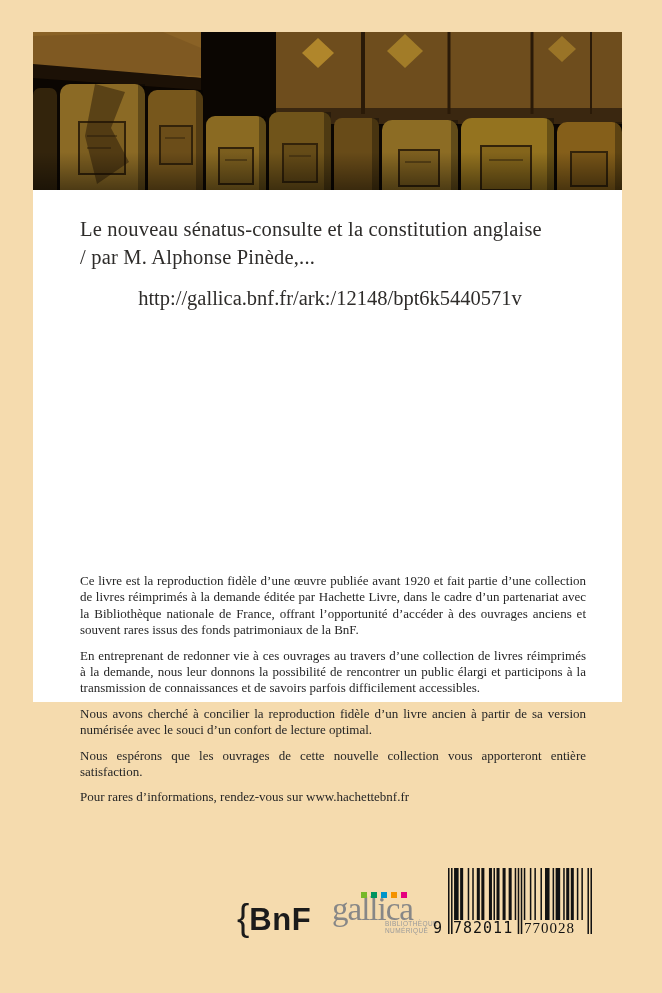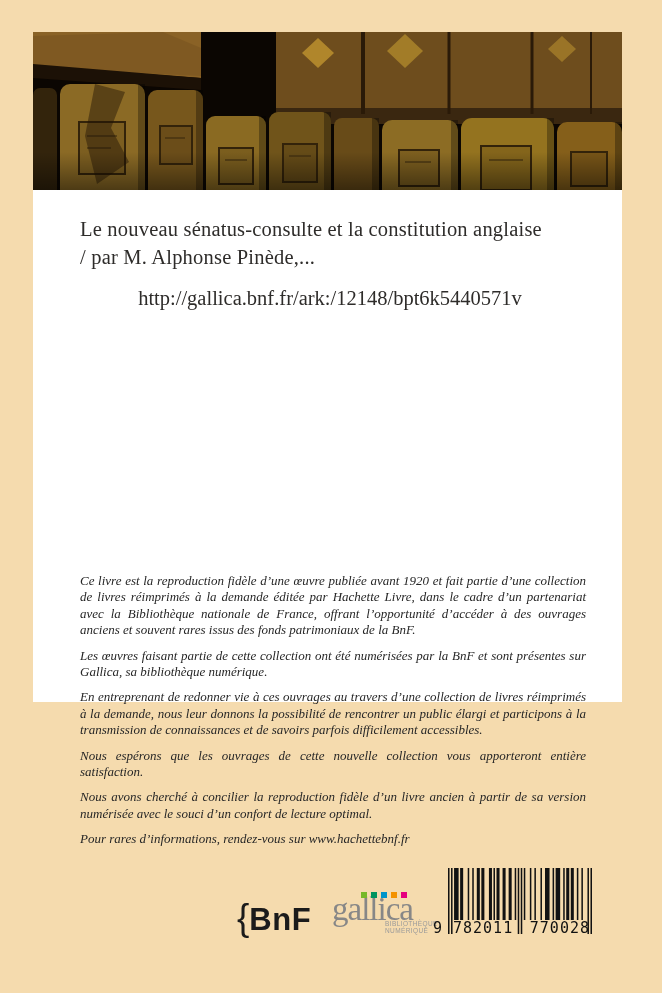--- a/index.html
+++ b/index.html
@@ -23,21 +23,20 @@
     font-size:20.5px;line-height:28px;color:#2e2c2a;
     letter-spacing:0.2px;
   }
   .permalink{
     position:absolute;left:47px;top:253px;width:500px;
     font-size:20.5px;line-height:26px;color:#2e2c2a;text-align:center;
   }
   .body-text{
     position:absolute;left:47px;top:541px;width:506px;
     color:#262626;
-    font-style:italic;
   }
   .body-text p{
     margin:0 0 9px 0;
     font-size:13px;line-height:16.4px;
     text-align:justify;
   }
 
   
   .hachette{
     position:absolute;left:46px;top:868px;
@@ -80,21 +79,21 @@
   }
   .barcode svg{position:absolute;left:0;top:0;}
   .bc-digit{
     position:absolute;top:53px;
     font-family:"DejaVu Sans Mono", monospace;
     font-size:15px;line-height:15px;color:#111;
     letter-spacing:1px;white-space:nowrap;
   }
   .bc-left{left:-15px;}
   .bc-g1{left:5px;width:66px;text-align:left;}
-  .bc-g2{left:76px;width:66px;text-align:right;}
+  .bc-g2{left:76px;width:66px;text-align:left;font-family:Liberation Serif, serif;}
 </style>
 </head>
 <body>
 
 <div class="page">
   <div class="panel">
 
     <div class="photo">
       <svg viewBox="0 0 589 158" width="589" height="158" preserveAspectRatio="none">
         <defs>
@@ -165,24 +164,23 @@
         </g>
         <rect x="0" y="120" width="589" height="38" fill="url(#fadeDown)"></rect>
       </svg>
     </div>
 
     <div class="title">Le nouveau sénatus-consulte et la constitution anglaise / par M. Alphonse Pinède,...</div>
     <div class="permalink">http://gallica.bnf.fr/ark:/12148/bpt6k5440571v</div>
 
     <div class="body-text">
       <p>Ce livre est la reproduction fidèle d’une œuvre publiée avant 1920 et fait partie d’une collection de livres réimprimés à la demande éditée par Hachette Livre, dans le cadre d’un partenariat avec la Bibliothèque nationale de France, offrant l’opportunité d’accéder à des ouvrages anciens et souvent rares issus des fonds patrimoniaux de la BnF.</p>
-      <p>Les œuvres faisant partie de cette collection ont été numérisées par la BnF et sont présentes sur Gallica, sa bibliothèque numérique.</p>
       <p>En entreprenant de redonner vie à ces ouvrages au travers d’une collection de livres réimprimés à la demande, nous leur donnons la possibilité de rencontrer un public élargi et participons à la transmission de connaissances et de savoirs parfois difficilement accessibles.</p>
+      <p>Nous avons cherché à concilier la reproduction fidèle d’un livre ancien à partir de sa version numérisée avec le souci d’un confort de lecture optimal.</p>
       <p>Nous espérons que les ouvrages de cette nouvelle collection vous apporteront entière satisfaction.</p>
-      <p>Nous avons cherché à concilier la reproduction fidèle d’un livre ancien à partir de sa version numérisée avec le souci d’un confort de lecture optimal.</p>
       <p>Pour rares d’informations, rendez-vous sur www.hachettebnf.fr</p>
     </div>
 
 
     <div class="bnf">
       <span class="bnf-brace">{</span>
       <span class="bnf-word">BnF</span>
     </div>
 
     <div class="gallica">

